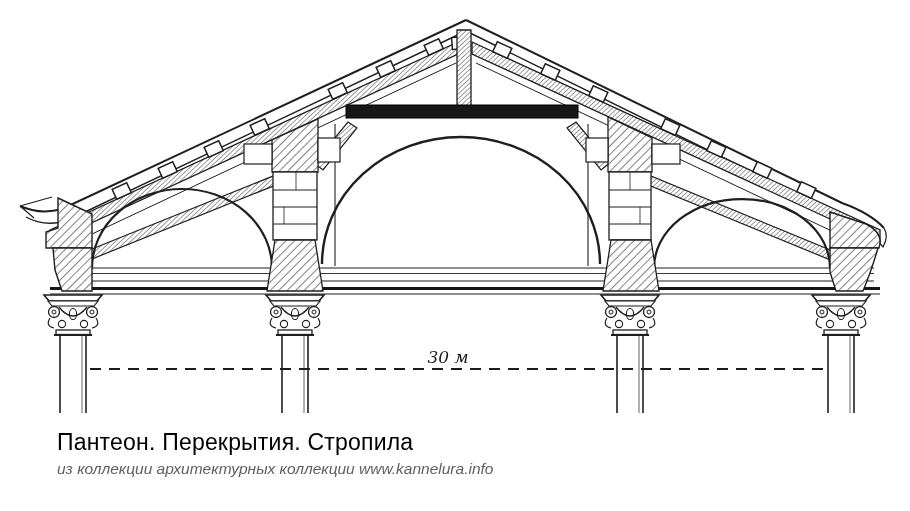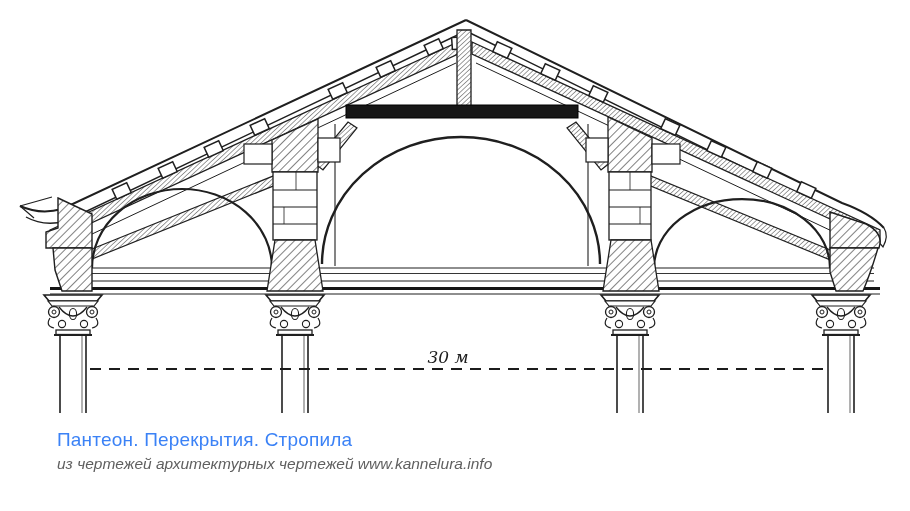--- a/index.html
+++ b/index.html
@@ -3,21 +3,21 @@
 <meta charset="utf-8">
 <style>
   html,body{margin:0;padding:0;}
   body{
     width:910px;height:511px;background:#ffffff;position:relative;overflow:hidden;
     font-family:"Liberation Sans", sans-serif;
   }
   #drawing{position:absolute;left:0;top:0;}
   .caption{position:absolute;left:57px;top:428px;}
   .caption .title{
-    font-size:19px;line-height:1.25;color:#3b82f6;letter-spacing:.2px;
+    font-size:23px;line-height:1.25;color:#000000;letter-spacing:.2px;
     font-family:"Liberation Sans", sans-serif;
   }
   .caption .subtitle{
     margin-top:3px;font-size:15.5px;font-style:italic;color:#5f5f5f;
     font-family:"Liberation Sans", sans-serif;
   }
   .dim-label{
     font-family:"DejaVu Serif", serif;font-style:italic;font-size:17px;fill:#1c1c1c;
   }
 </style>
@@ -200,14 +200,14 @@
   </g>
 
   <g>
     <line x1="90" y1="369" x2="826" y2="369" stroke="#1c1c1c" stroke-width="1.8" stroke-dasharray="11 8"></line>
     <text x="448" y="363" text-anchor="middle" class="dim-label">30 м</text>
   </g>
 </svg>
 
 <div class="caption">
   <div class="title">Пантеон. Перекрытия. Стропила</div>
-  <div class="subtitle">из чертежей архитектурных чертежей www.kannelura.info</div>
+  <div class="subtitle">из коллекции архитектурных коллекции www.kannelura.info</div>
 </div>
 
 </body></html>

